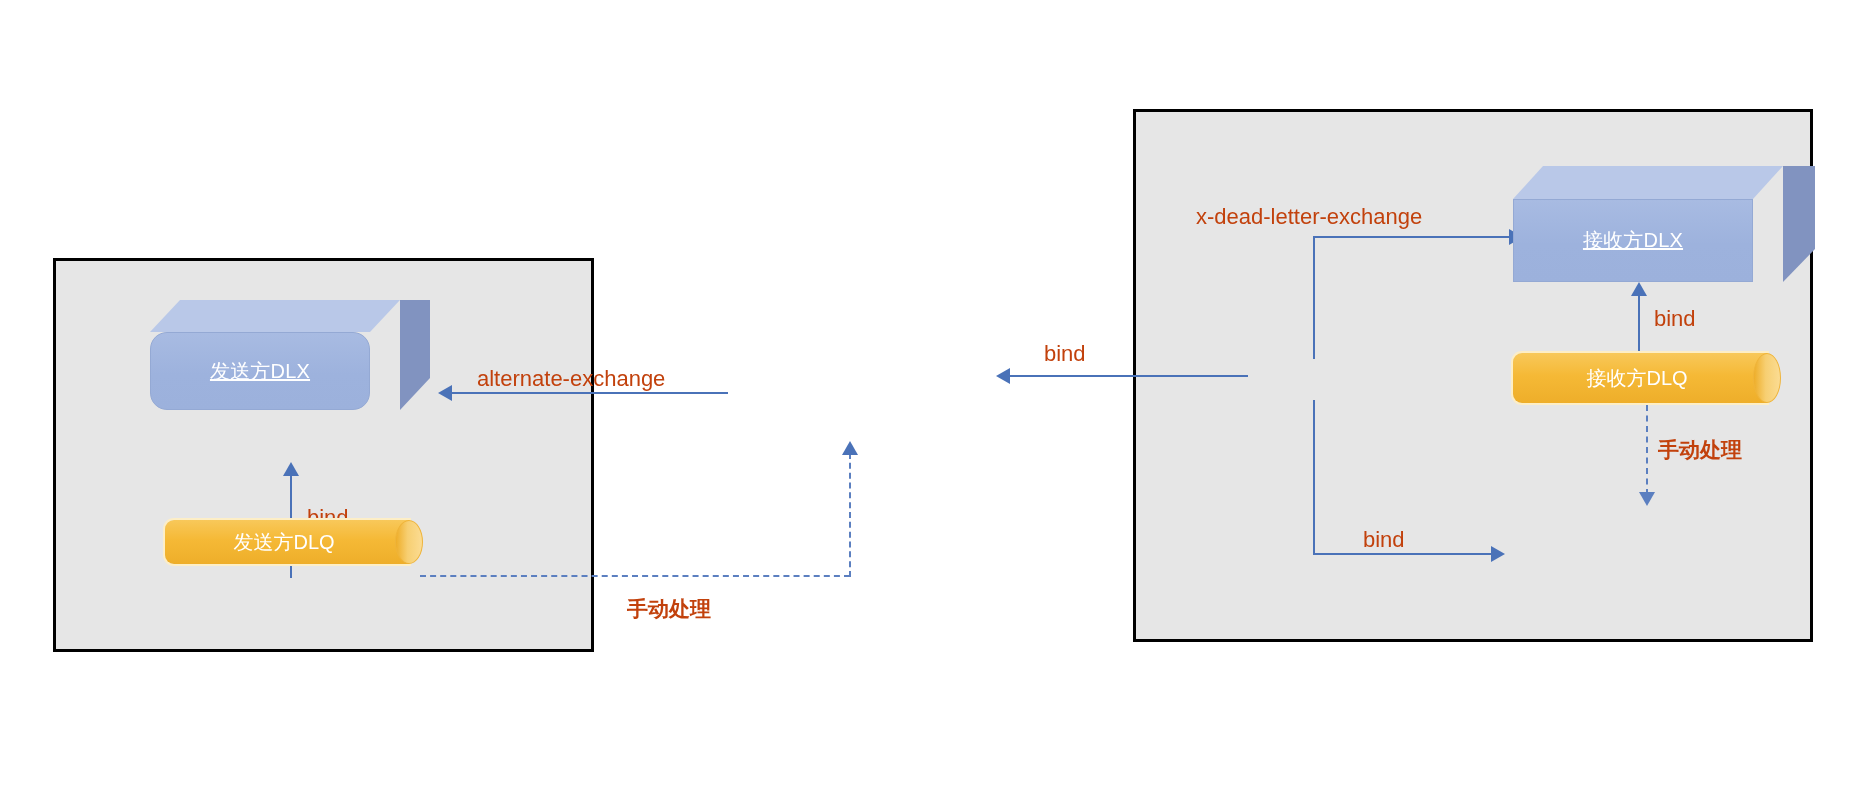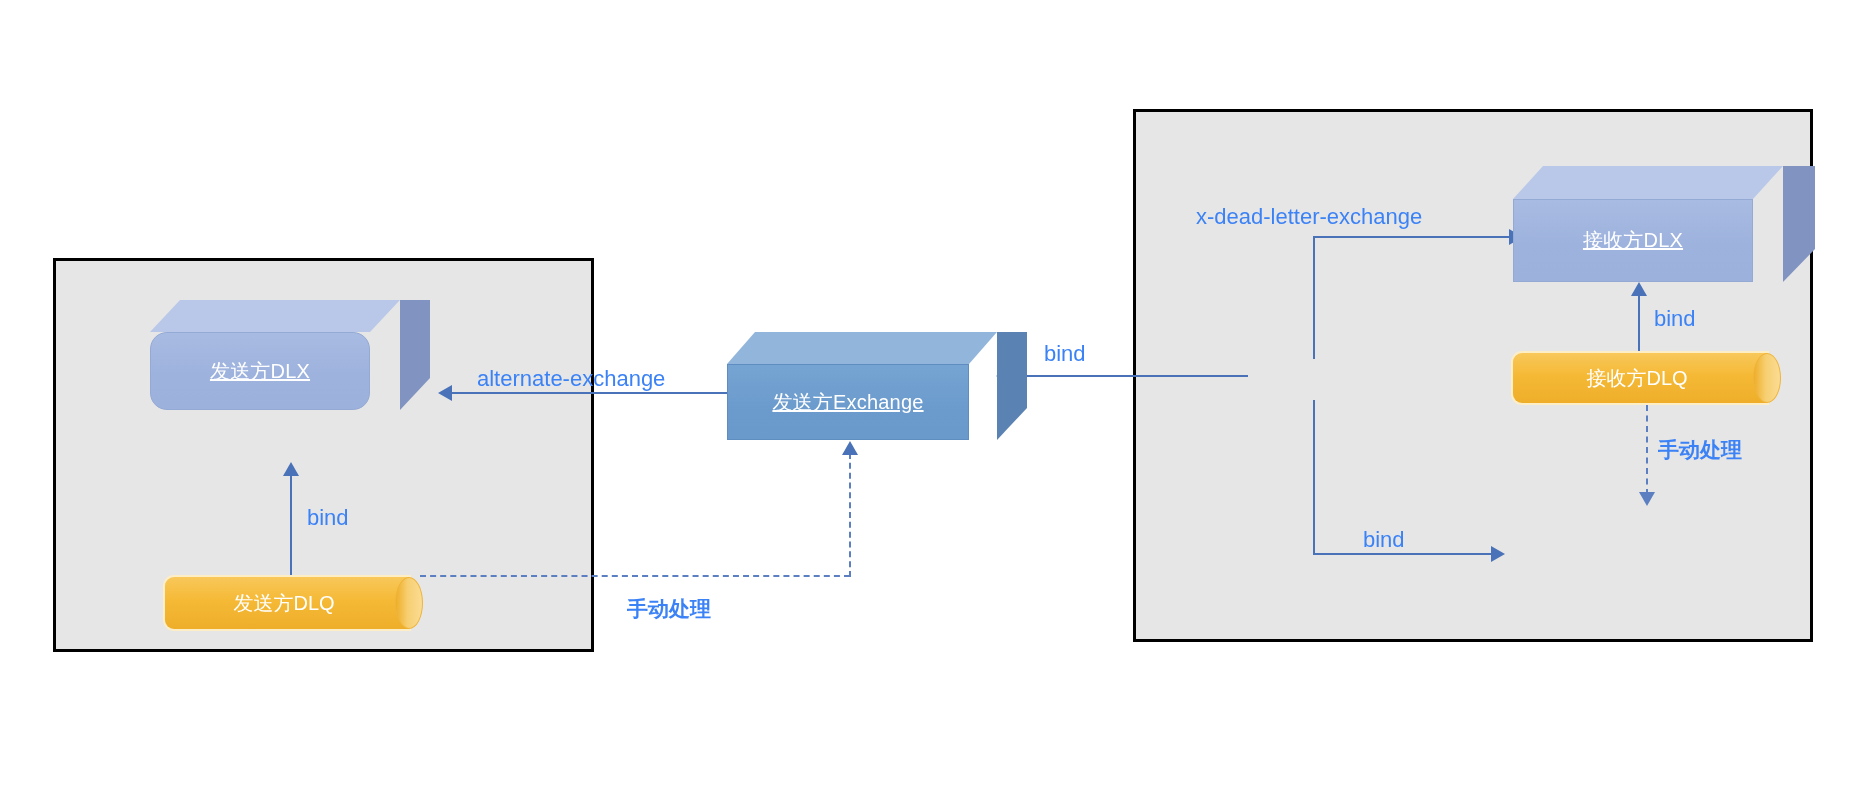--- a/index.html
+++ b/index.html
@@ -70,21 +70,21 @@
   .dash-v{position:absolute;width:0;border-left:2px dashed #5b7fc0;}
 
   .arrow{position:absolute;width:0;height:0;}
   .arrow.left  {border-top:8px solid transparent;border-bottom:8px solid transparent;border-right:14px solid #4a72b8;}
   .arrow.right {border-top:8px solid transparent;border-bottom:8px solid transparent;border-left:14px solid #4a72b8;}
   .arrow.up    {border-left:8px solid transparent;border-right:8px solid transparent;border-bottom:14px solid #4a72b8;}
   .arrow.down  {border-left:8px solid transparent;border-right:8px solid transparent;border-top:14px solid #5b7fc0;}
 
   
   .elabel{
-    position:absolute;color:#3b82f6;font-size:22px;white-space:nowrap;text-align:right;
+    position:absolute;color:#c2410c;font-size:22px;white-space:nowrap;text-align:right;
   }
   .elabel.cn{font-size:21px;font-weight:bold;}
 </style>
 </head>
 <body>
 
 <div id="canvas">
 
   <div class="panel" style="left:53px;top:258px;width:541px;height:394px;"></div>
 
@@ -128,35 +128,26 @@
   <div class="box3d dlx" style="left:150px;top:300px;width:280px;height:110px;">
     <div class="top" style="left:0;top:0;width:250px;height:32px;
                 clip-path:polygon(30px 0,250px 0,220px 32px,0 32px);"></div>
     <div class="side" style="left:220px;top:0;width:60px;height:110px;
                 clip-path:polygon(30px 0,60px 0,60px 78px,30px 110px);"></div>
     <div class="face" style="width:220px;height:78px;border-radius:17px;">
       <span>发送方DLX</span>
     </div>
   </div>
 
-  <div class="cyl" style="left:165px;top:577px;width:258px;height:52px;">
+  <div class="cyl" style="left:165px;top:520px;width:258px;height:44px;">
     <div class="body"></div>
     <div class="cap"></div>
     <div class="cyl-label">发送方DLQ</div>
   </div>
 
-  <div class="box3d exch" style="left:727px;top:332px;width:270px;height:108px;">
-    <div class="top" style="left:0;top:0;width:270px;height:32px;
-                clip-path:polygon(28px 0,270px 0,242px 32px,0 32px);"></div>
-    <div class="side" style="left:242px;top:0;width:58px;height:108px;
-                clip-path:polygon(28px 0,58px 0,58px 76px,28px 108px);"></div>
-    <div class="face" style="width:242px;height:76px;">
-      <span>发送方Exchange</span>
-    </div>
-  </div>
 
   <div class="box3d dlx" style="left:1513px;top:166px;width:280px;height:116px;">
     <div class="top" style="left:0;top:0;width:270px;height:33px;
                 clip-path:polygon(30px 0,270px 0,240px 33px,0 33px);"></div>
     <div class="side" style="left:240px;top:0;width:62px;height:116px;
                 clip-path:polygon(30px 0,62px 0,62px 83px,30px 116px);"></div>
     <div class="face" style="width:240px;height:83px;">
       <span>接收方DLX</span>
     </div>
   </div>

